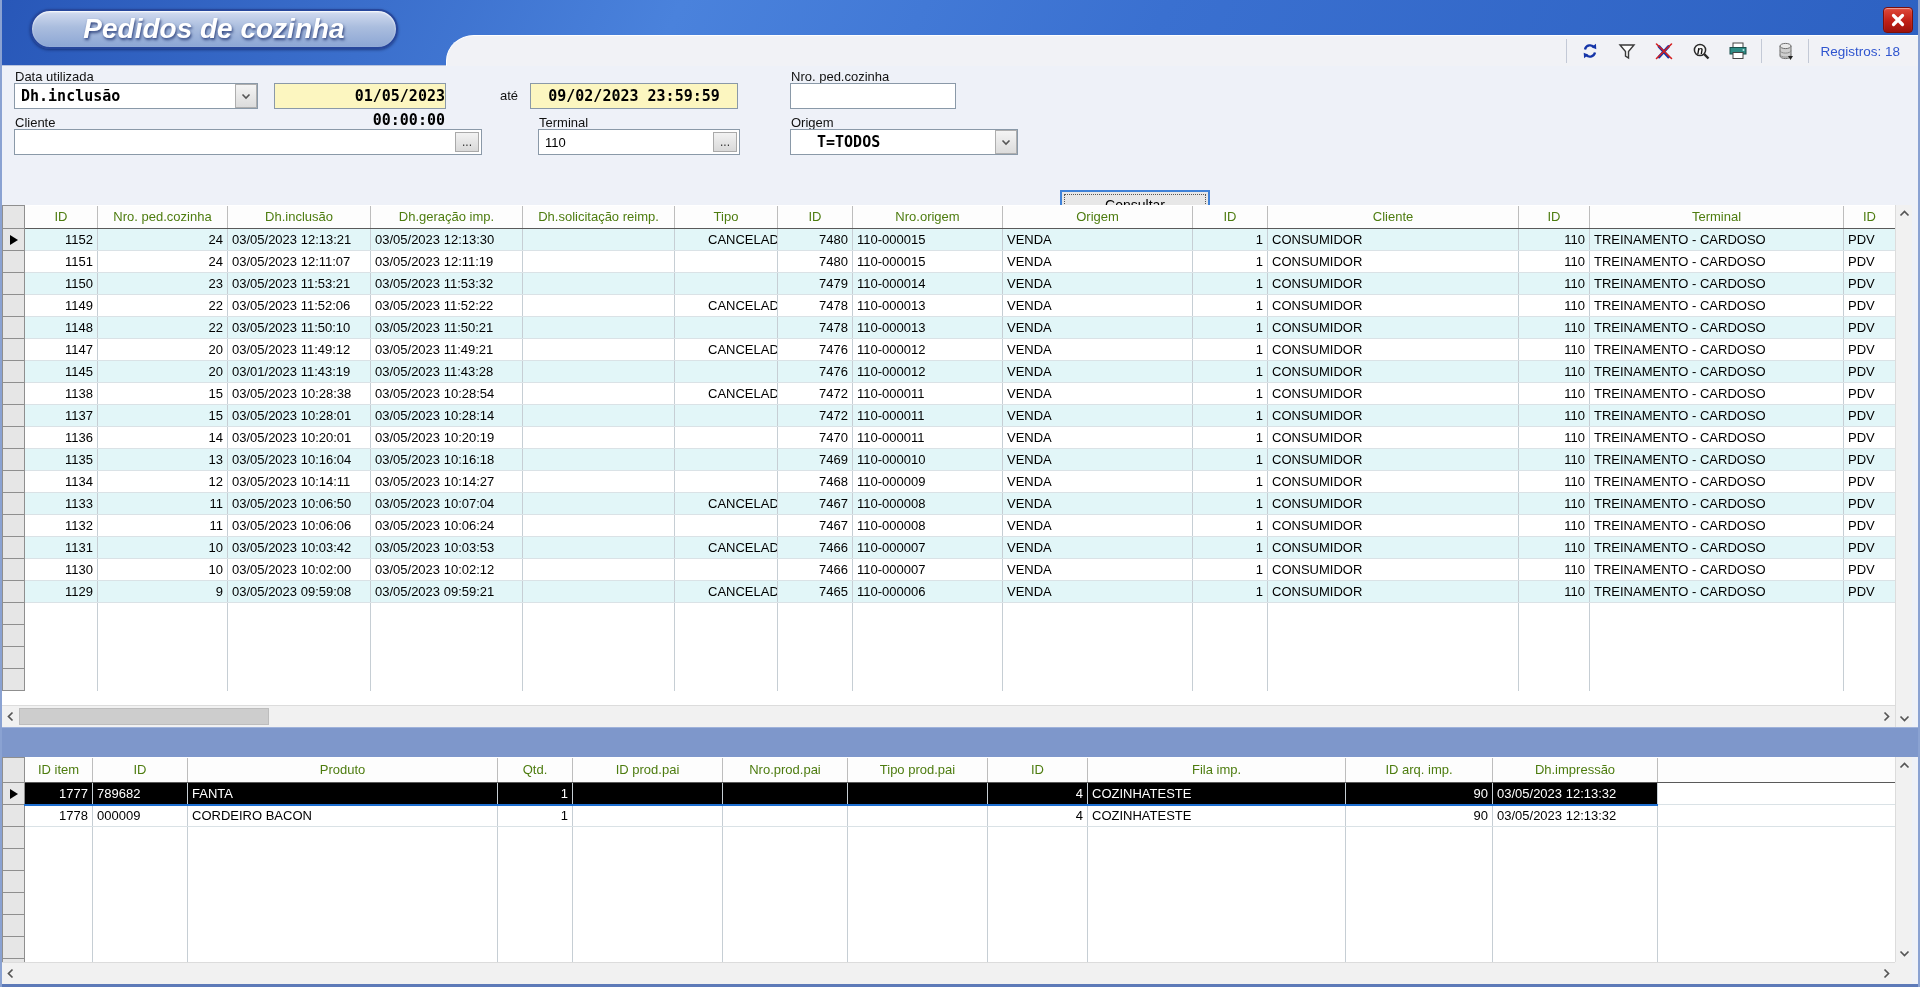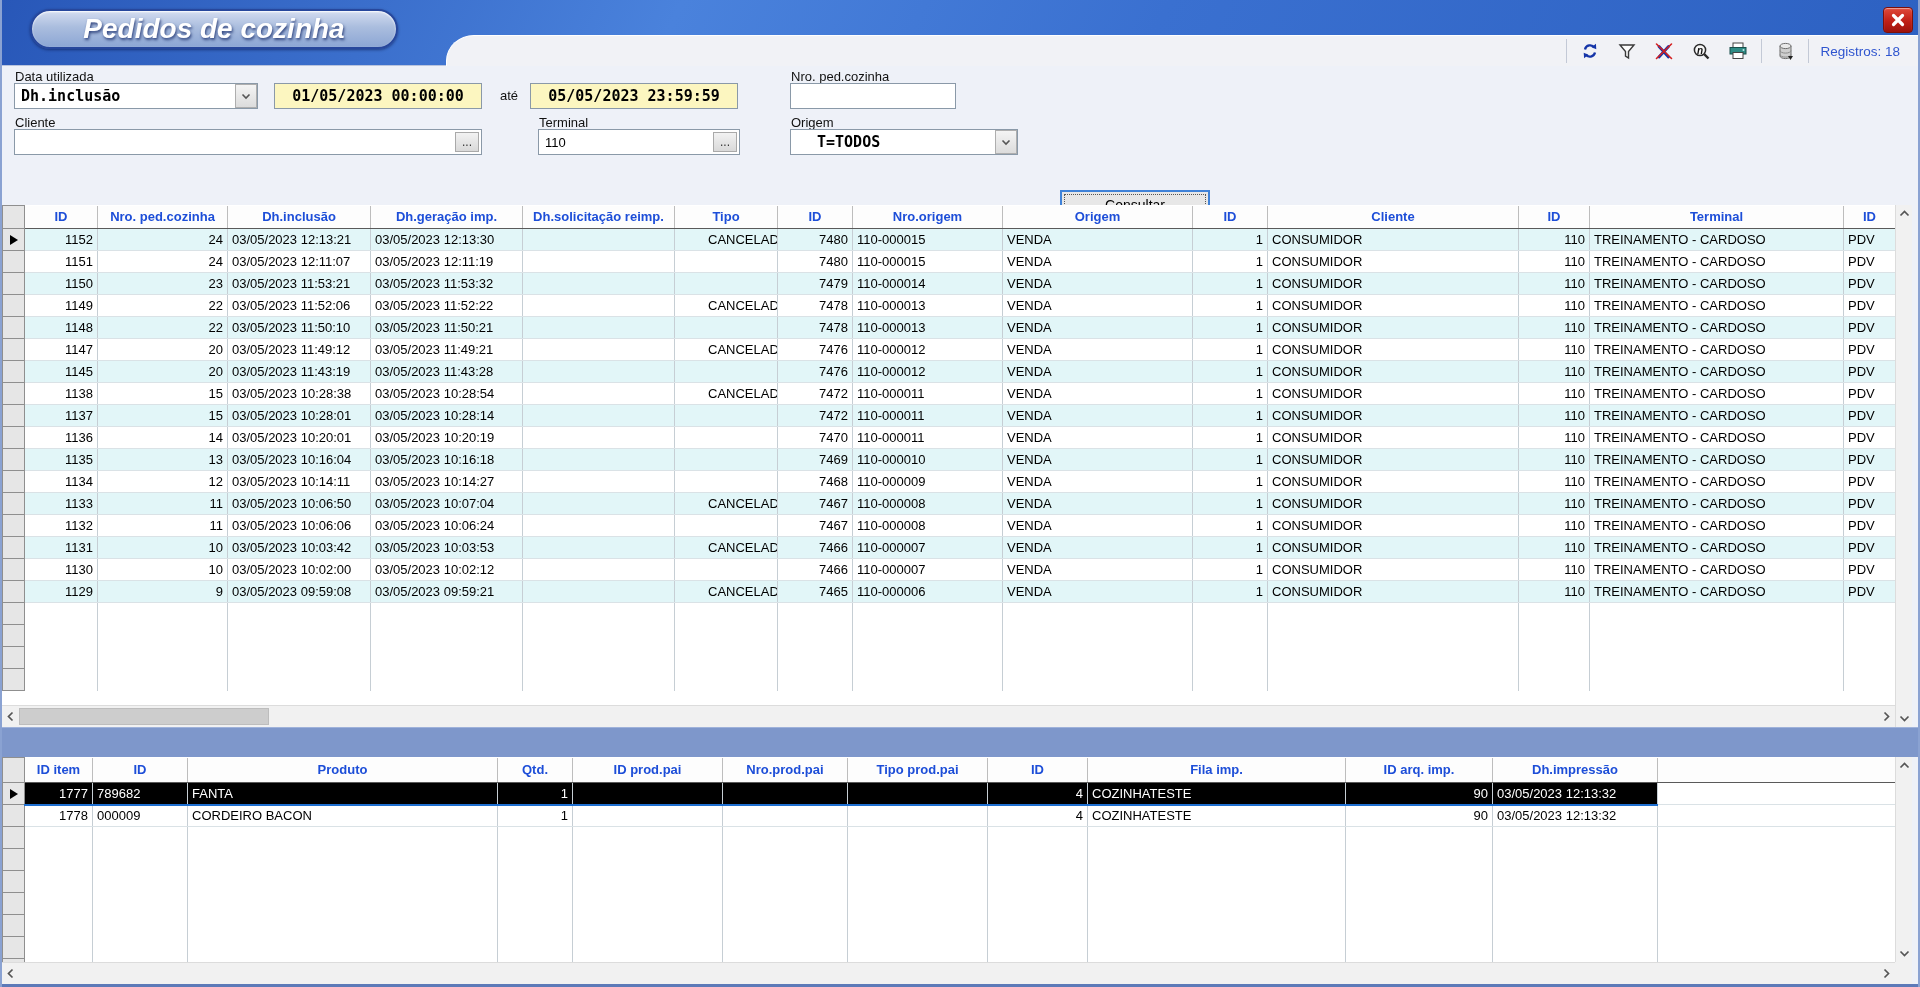--- a/index.html
+++ b/index.html
@@ -48,21 +48,21 @@
     border:1px solid #a9a9a9;font-size:12px;line-height:10px;color:#333;cursor:pointer;padding:0;}
   .consultar{position:absolute;left:1058px;top:124px;width:150px;height:30px;background:#e7e7e7;
     border:2px solid #3f82d8;outline:1px dotted #555;outline-offset:-5px;cursor:pointer;
     font-size:14px;color:#000;display:flex;align-items:center;justify-content:center;}
   .consultar .btn-label{display:block;}
   .consultar .btn-label::first-letter{text-decoration:underline;}
 
   
   .grid-box{position:absolute;left:2px;width:1893px;overflow:hidden;background:#fff;}
   .grid-box table{border-collapse:collapse;table-layout:fixed;width:1893px;}
-  .grid-box th{font-size:13px;font-weight:bold;color:#1d4ed8;background:#fdfdfd;
+  .grid-box th{font-size:13px;font-weight:normal;color:#4d7c0f;background:#fdfdfd;
     border-right:1px solid #bdbdbd;border-bottom:1px solid #5a5a5a;text-align:center;
     white-space:nowrap;overflow:hidden;padding:0 2px;}
   .grid-box th.gut,.grid-box td.gut{background:#e6e6e6;border:1px solid #8f8f8f;padding:0;}
   .grid-box td{font-size:13px;color:#000;border-right:1px solid #c6ced4;
     border-bottom:1px solid #dae2e6;white-space:nowrap;overflow:hidden;padding:0 4px;height:22px;}
   #topGrid thead th{height:23px;}
   #botGrid thead th{height:25px;}
   #topGrid tbody tr.data:nth-child(odd) td{background:#e2f6f8;}
   #topGrid tbody tr.data:nth-child(odd) td.gut{background:#e6e6e6;}
   tr.filler td{background:#fff !important;border-bottom:none;}
@@ -160,23 +160,23 @@
   <div class="filter-panel">
     <span class="flabel" style="left:13px;top:3px;">Data utilizada</span>
     <div class="combo" style="left:12px;top:17px;width:244px;">
       <span class="val">Dh.inclusão</span>
       <span class="drop-btn">
         <svg width="10" height="7" viewBox="0 0 10 7">
             <polyline points="1.5,1.5 5,5 8.5,1.5" fill="none" stroke="#555" stroke-width="1.6"></polyline>
           </svg>
       </span>
     </div>
-    <div class="fld yellow" style="left:272px;top:17px;width:208px;line-height:24px;">01/05/2023 00:00:00</div>
+    <div class="fld yellow" style="left:272px;top:17px;width:172px;line-height:24px;text-align:right;">01/05/2023 00:00:00</div>
     <span class="flabel" style="left:498px;top:22px;">até</span>
-    <div class="fld yellow" style="left:528px;top:17px;width:208px;line-height:24px;">05/05/2023 23:59:59</div>
+    <div class="fld yellow" style="left:528px;top:17px;width:208px;line-height:24px;">09/02/2023 23:59:59</div>
     <span class="flabel" style="left:789px;top:3px;">Nro. ped.cozinha</span>
     <input class="fld" style="left: 788px; top: 17px; width: 166px;" value="">
 
     <span class="flabel" style="left:13px;top:49px;">Cliente</span>
     <input class="fld" style="left: 12px; top: 63px; width: 468px; padding-right: 30px;" value="">
     <button class="browse-btn" style="left:453px;top:66px;">...</button>
 
     <span class="flabel" style="left:537px;top:49px;">Terminal</span>
     <input class="fld" style="left: 536px; top: 63px; width: 202px; padding-right: 30px;" value="110">
     <button class="browse-btn" style="left:711px;top:66px;">...</button>
@@ -335,21 +335,21 @@
             <td>1</td>
             <td>CONSUMIDOR</td>
             <td>110</td>
             <td>TREINAMENTO - CARDOSO</td>
             <td>PDV</td>
           </tr>
           <tr class="data">
             <td class="gut"></td>
             <td>1145</td>
             <td>20</td>
-            <td>03/05/2023 11:43:19</td>
+            <td>03/01/2023 11:43:19</td>
             <td>03/05/2023 11:43:28</td>
             <td></td>
             <td></td>
             <td>7476</td>
             <td>110-000012</td>
             <td>VENDA</td>
             <td>1</td>
             <td>CONSUMIDOR</td>
             <td>110</td>
             <td>TREINAMENTO - CARDOSO</td>

